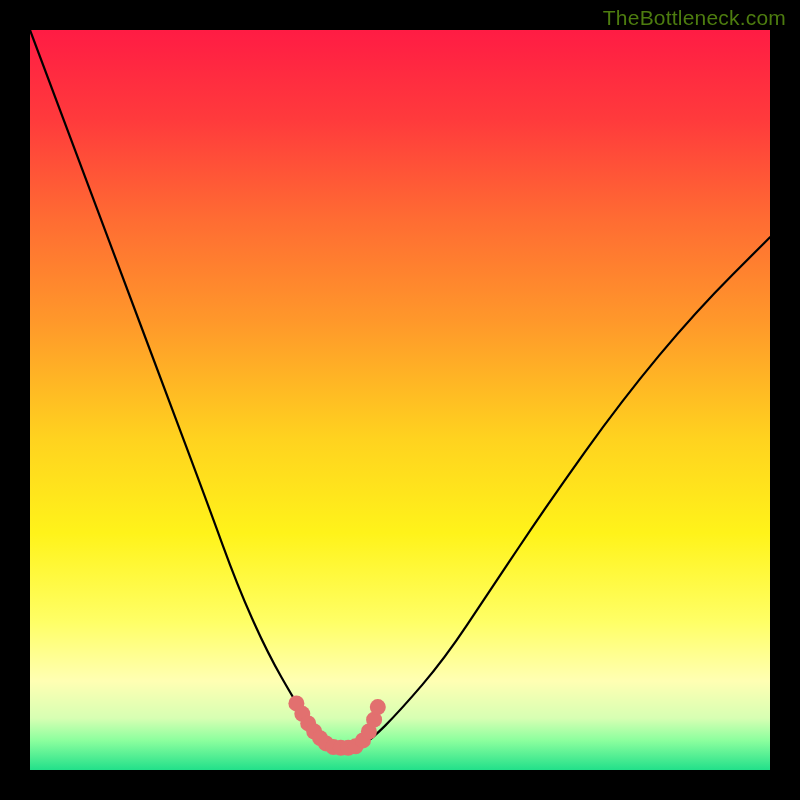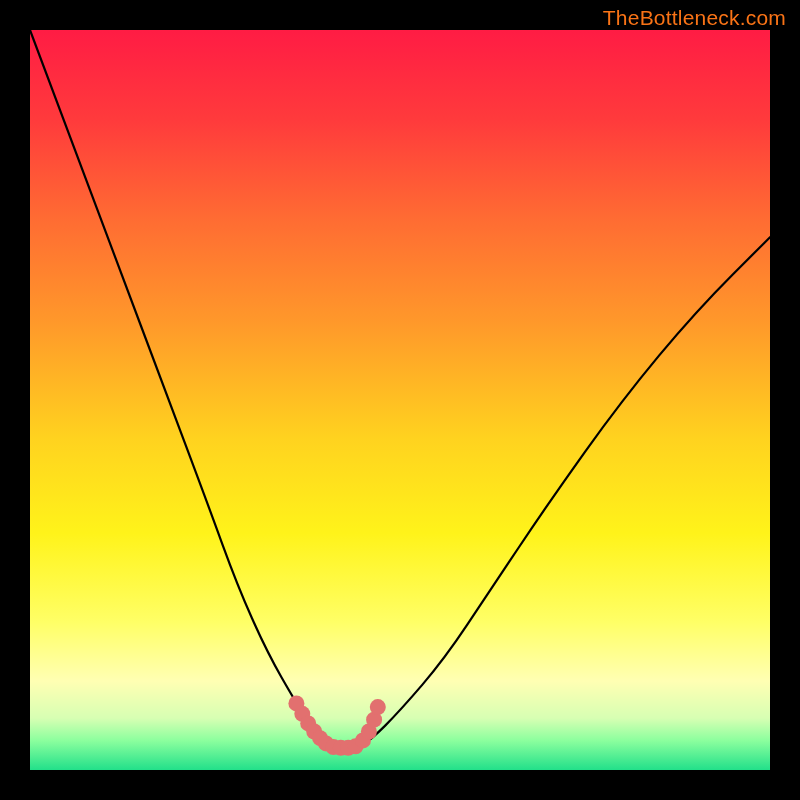--- a/index.html
+++ b/index.html
@@ -14,21 +14,21 @@
   .frame {
     position: absolute;
     top: 0; left: 0;
     width: 800px; height: 800px;
     background: #000;
   }
   .watermark {
     position: absolute;
     top: 6px;
     right: 14px;
-    color: #f97316;
+    color: #4d7c0f;
     font-size: 21px;
     font-weight: 500;
     letter-spacing: 0.2px;
     z-index: 10;
   }
   svg.plot {
     position: absolute;
     top: 30px;
     left: 30px;
     width: 740px;

